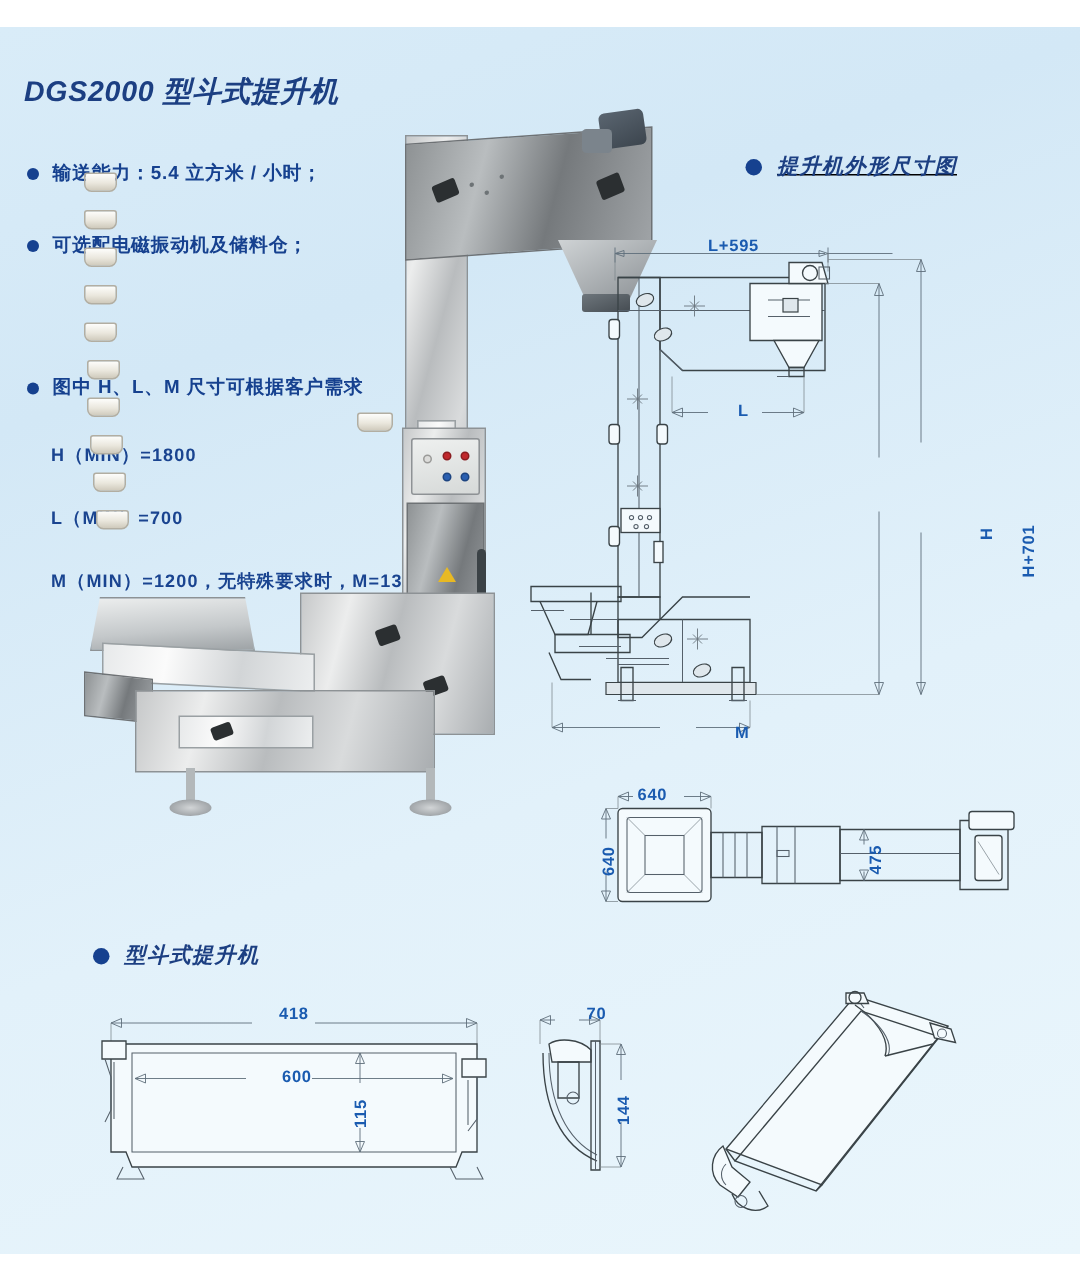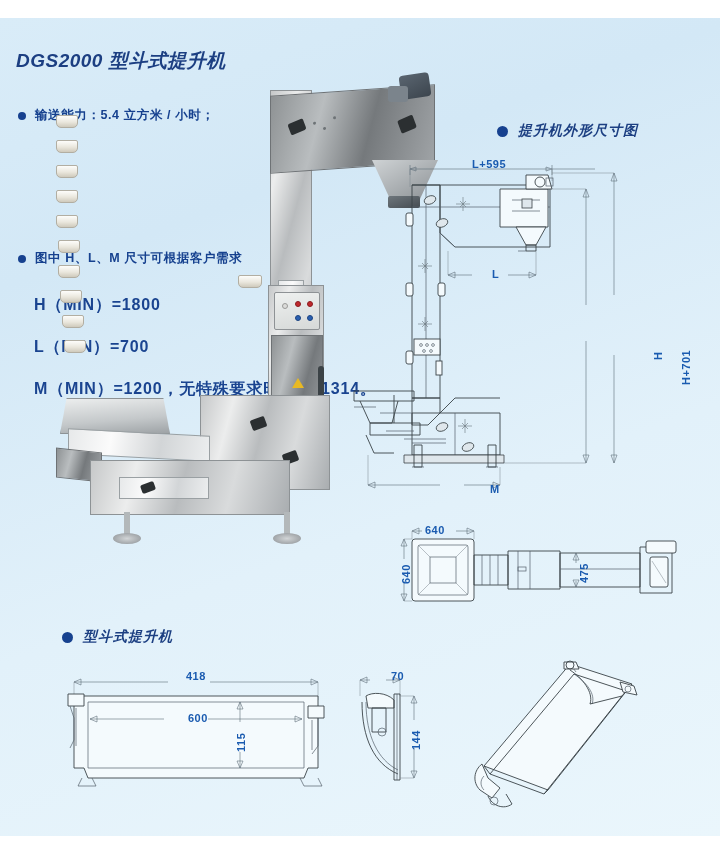--- a/index.html
+++ b/index.html
@@ -59,21 +59,21 @@
   .bullet-text {
     font-size: 12.5px;
     color: #16418f;
     font-weight: bold;
     letter-spacing: 0.6px;
   }
 
   .spec-line {
     position: absolute;
     left: 34px;
-    font-size: 16px;
+    font-size: 12px;
     color: #1a4490;
     font-weight: bold;
     letter-spacing: 0.8px;
     white-space: nowrap;
   }
 
   .sec-head {
     position: absolute;
     display: flex;
     align-items: center;
@@ -174,20 +174,24 @@
 
 <div id="sheet">
   <div id="panel"></div>
 
   <div class="title">DGS2000 型斗式提升机</div>
 
   <div class="bullet-row" style="top:107px;">
     <span class="dot"></span>
     <span class="bullet-text">输送能力：5.4 立方米 / 小时；</span>
   </div>
+  <div class="bullet-row" style="top:155px;">
+    <span class="dot"></span>
+    <span class="bullet-text">可选配电磁振动机及储料仓；</span>
+  </div>
   <div class="bullet-row" style="top:250px;">
     <span class="dot"></span>
     <span class="bullet-text">图中 H、L、M 尺寸可根据客户需求</span>
   </div>
 
   <div class="spec-line" style="top:295px;">H（MIN）=1800</div>
   <div class="spec-line" style="top:337px;">L（MIN）=700</div>
   <div class="spec-line" style="top:379px;">M（MIN）=1200，无特殊要求时，M=1314。</div>
 
   <div class="photo" style="left:50px; top:60px; width:330px; height:520px;">
@@ -250,21 +254,21 @@
       <div class="photo mtl-l" style="left:28px; top:16px; width:90px; height:22px;"></div>
       <div class="latch" style="left:50px; top:22px; width:14px; height:9px;"></div>
     </div>
 
     <div class="photo" style="left:74px; top:452px; width:6px; height:24px; background:#b3b8ba;"></div>
     <div class="photo" style="left:63px; top:473px; width:28px; height:11px; background:radial-gradient(ellipse,#d2d5d7,#8b9094); border-radius:50%;"></div>
     <div class="photo" style="left:234px; top:452px; width:6px; height:24px; background:#b3b8ba;"></div>
     <div class="photo" style="left:223px; top:473px; width:28px; height:11px; background:radial-gradient(ellipse,#d2d5d7,#8b9094); border-radius:50%;"></div>
   </div>
 
-  <div class="sec-head" style="left:497px; top:122px;">
+  <div class="sec-head" style="left:497px; top:102px;text-decoration:underline;">
     <span class="dot"></span>
     <span class="sec-label">提升机外形尺寸图</span>
   </div>
 
   <svg class="tech" style="left:400px; top:155px;" width="300" height="345" viewBox="0 0 300 345">
 
     <g>
       <path class="dimline" d="M10 14 H150"></path>
       <path class="dimline" d="M195 14 H152"></path>
       <path class="dimline" d="M10 10 V20 M152 10 V20"></path>

